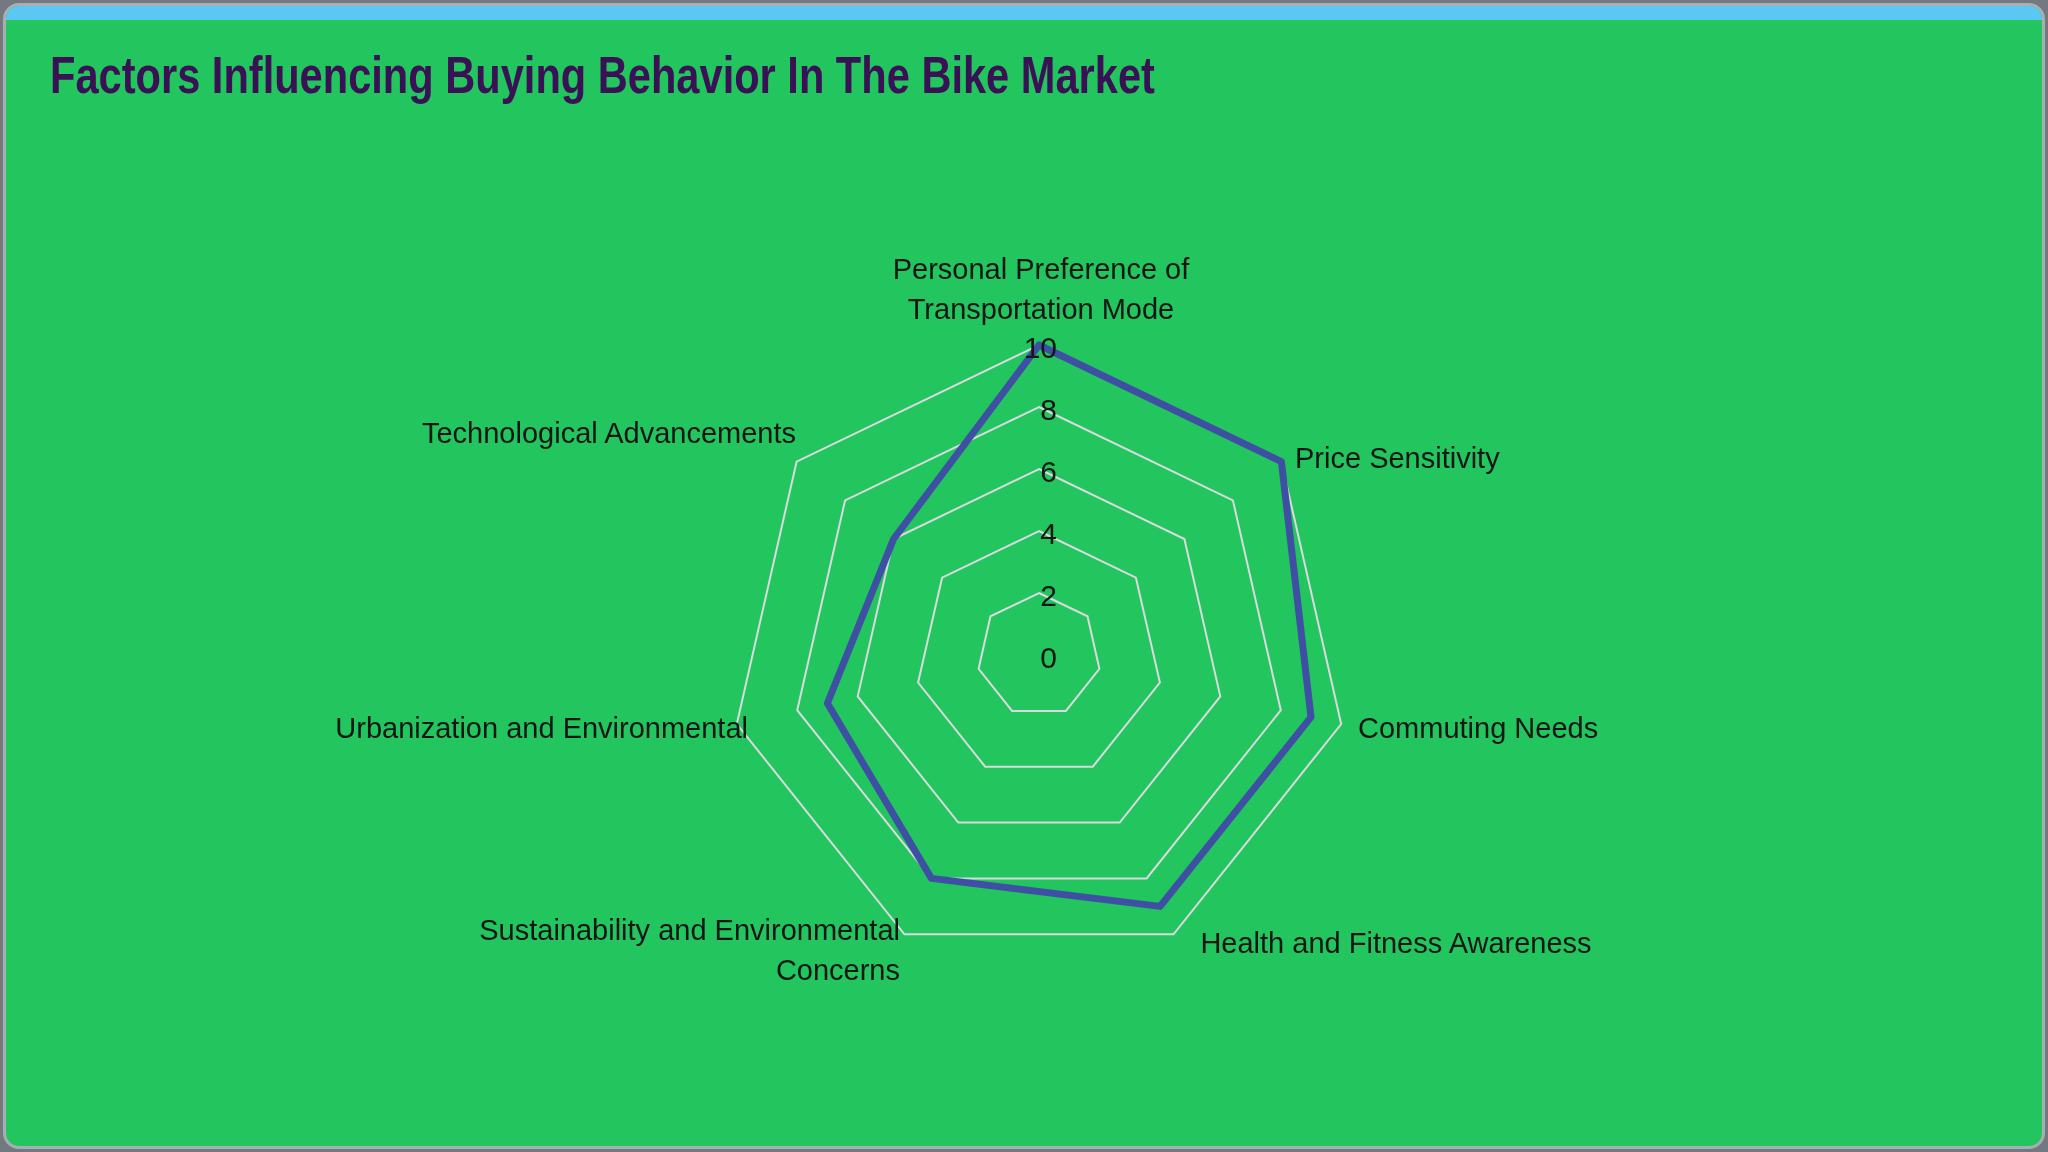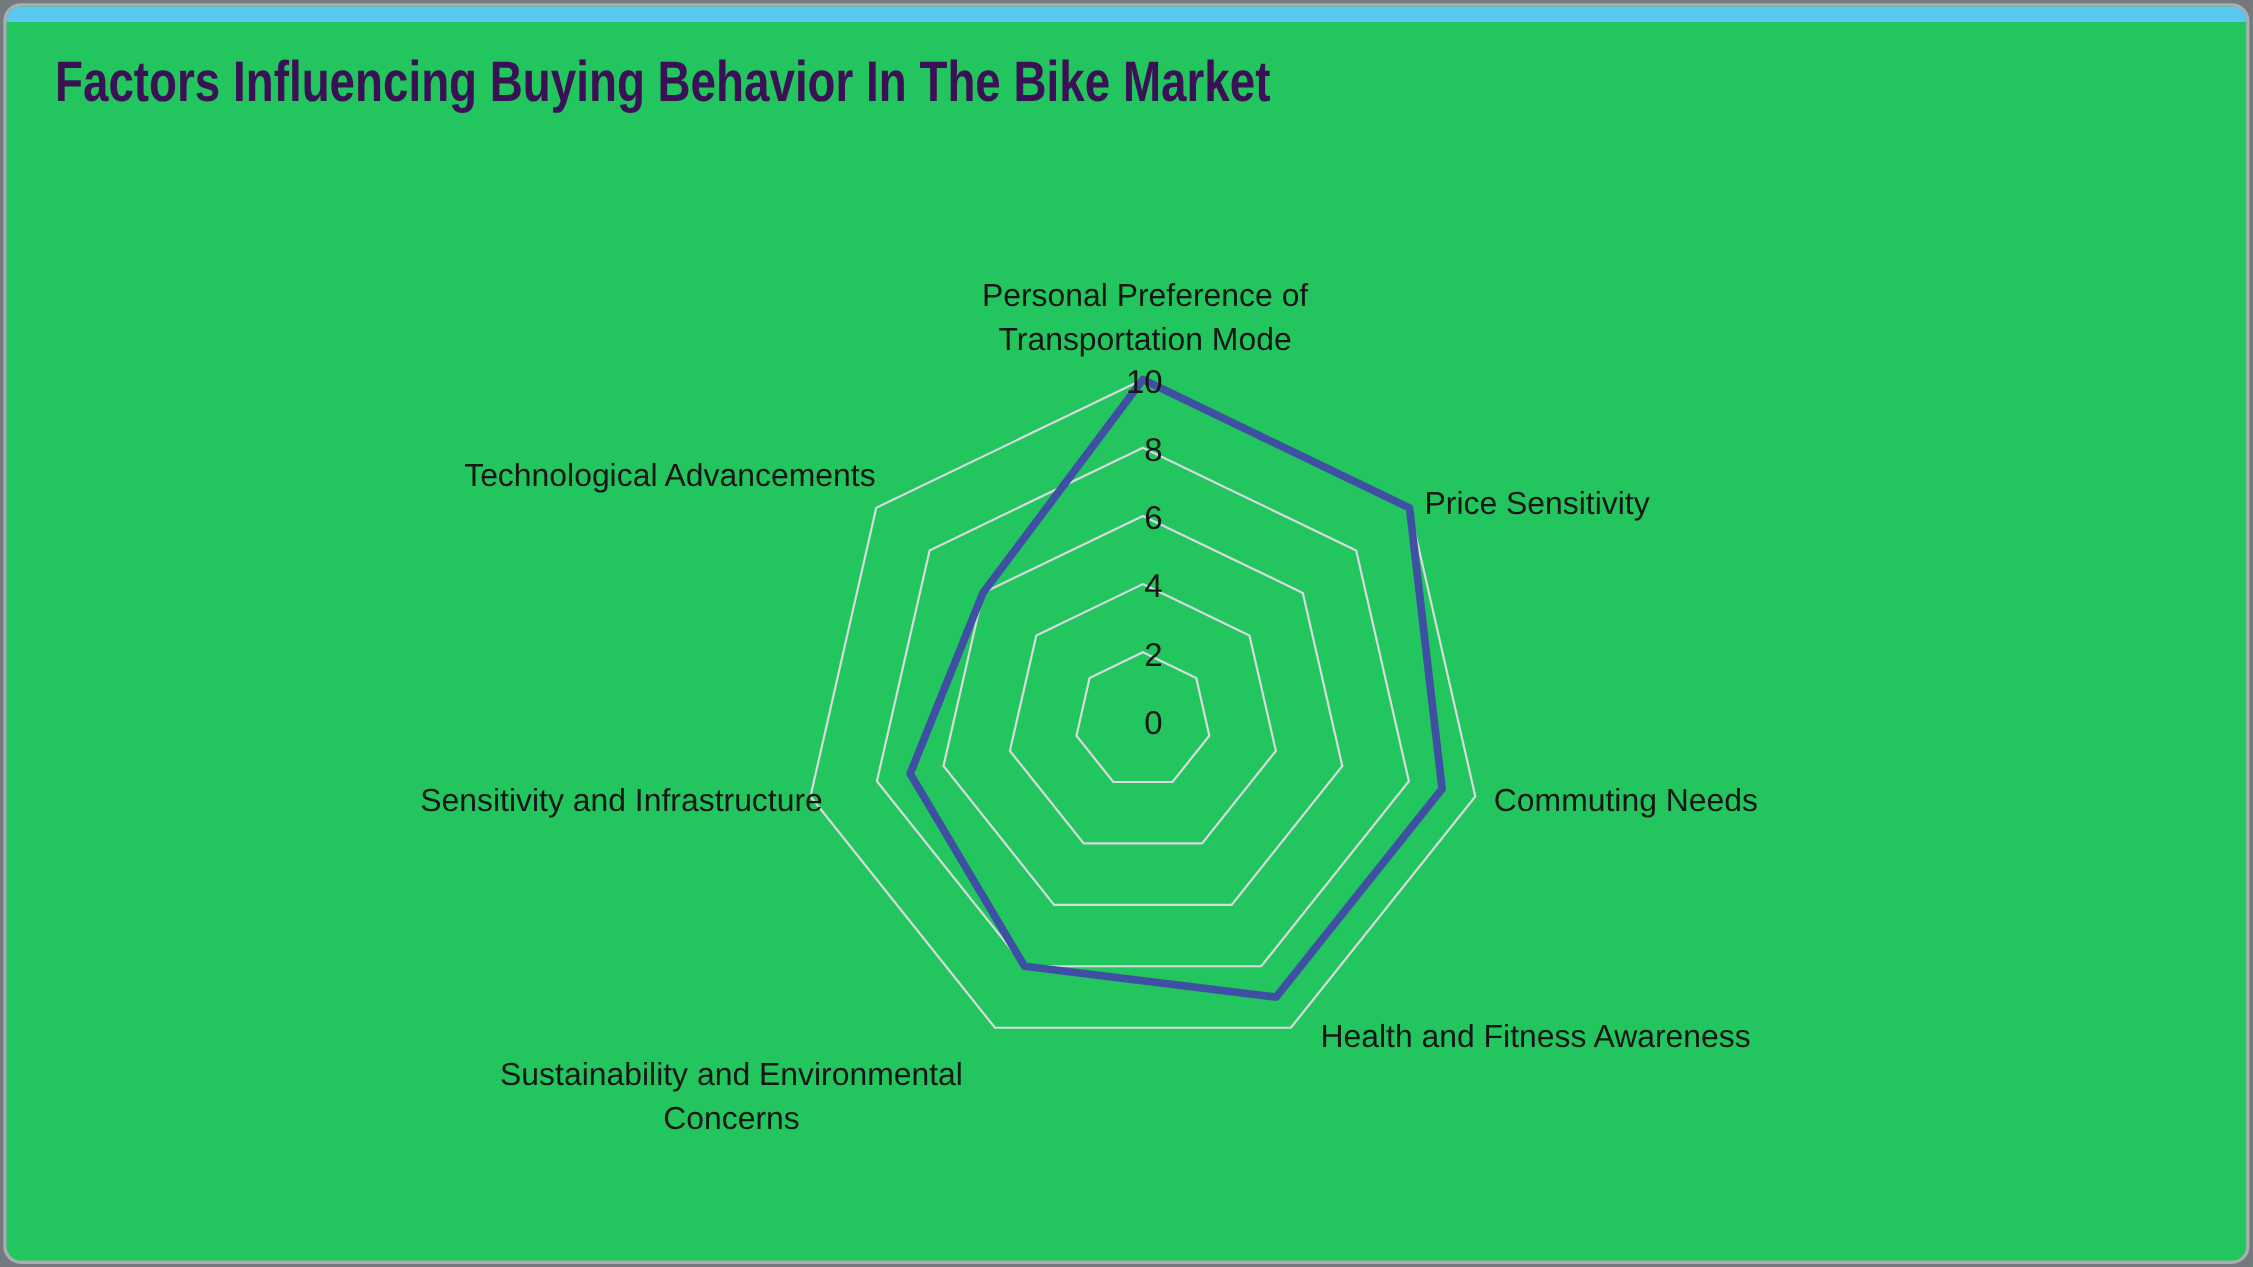--- a/index.html
+++ b/index.html
@@ -40,18 +40,18 @@
         <div class="tick-label" style="left: 1003px; top: 342px; transform: translate(-100%, -50%);">10</div>
         <div class="tick-label" style="left: 1003px; top: 404px; transform: translate(-100%, -50%);">8</div>
         <div class="tick-label" style="left: 1003px; top: 466px; transform: translate(-100%, -50%);">6</div>
         <div class="tick-label" style="left: 1003px; top: 528px; transform: translate(-100%, -50%);">4</div>
         <div class="tick-label" style="left: 1003px; top: 590px; transform: translate(-100%, -50%);">2</div>
         <div class="tick-label" style="left: 1003px; top: 652px; transform: translate(-100%, -50%);">0</div>
         <div class="axis-label" style="left: 1035px; top: 283px; text-align: center; width: 480px; transform: translate(-50%, -50%);">Personal Preference of Transportation Mode</div>
         <div class="axis-label" style="left: 1289px; top: 452px; text-align: left; white-space: nowrap; transform: translate(0px, -50%);">Price Sensitivity</div>
         <div class="axis-label" style="left: 1352px; top: 722px; text-align: left; white-space: nowrap; transform: translate(0px, -50%);">Commuting Needs</div>
         <div class="axis-label" style="left: 1390px; top: 937px; text-align: center; white-space: nowrap; transform: translate(-50%, -50%);">Health and Fitness Awareness</div>
-        <div class="axis-label" style="left: 659px; top: 944px; text-align: center; width: 470px; transform: translate(-50%, -50%); margin-top: 47px;">Sustainability and Environmental Concerns</div>
-        <div class="axis-label" style="left: 742px; top: 722px; text-align: right; white-space: nowrap; transform: translate(-100%, -50%);">Sensitivity and Infrastructure</div>
+        <div class="axis-label" style="left: 659px; top: 944px; text-align: right; width: 470px; transform: translate(-50%, -50%);">Sustainability and Environmental Concerns</div>
+        <div class="axis-label" style="left: 742px; top: 722px; text-align: right; white-space: nowrap; transform: translate(-100%, -50%);">Urbanization and Environmental</div>
         <div class="axis-label" style="left: 790px; top: 427px; text-align: right; white-space: nowrap; transform: translate(-100%, -50%);">Technological Advancements</div>
       </div>
   </div>
 </div>
 
 </body></html>

